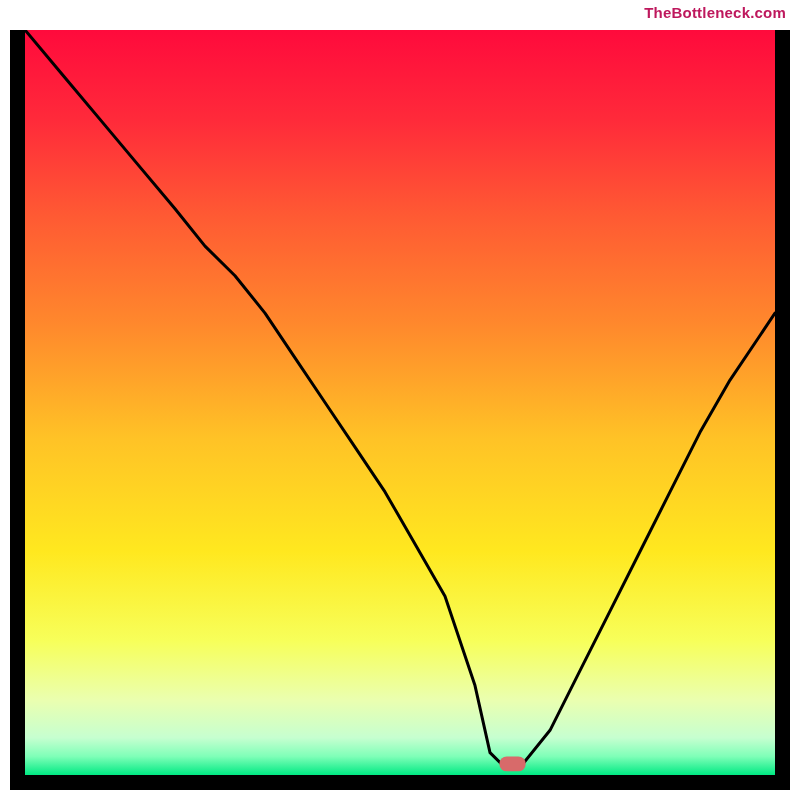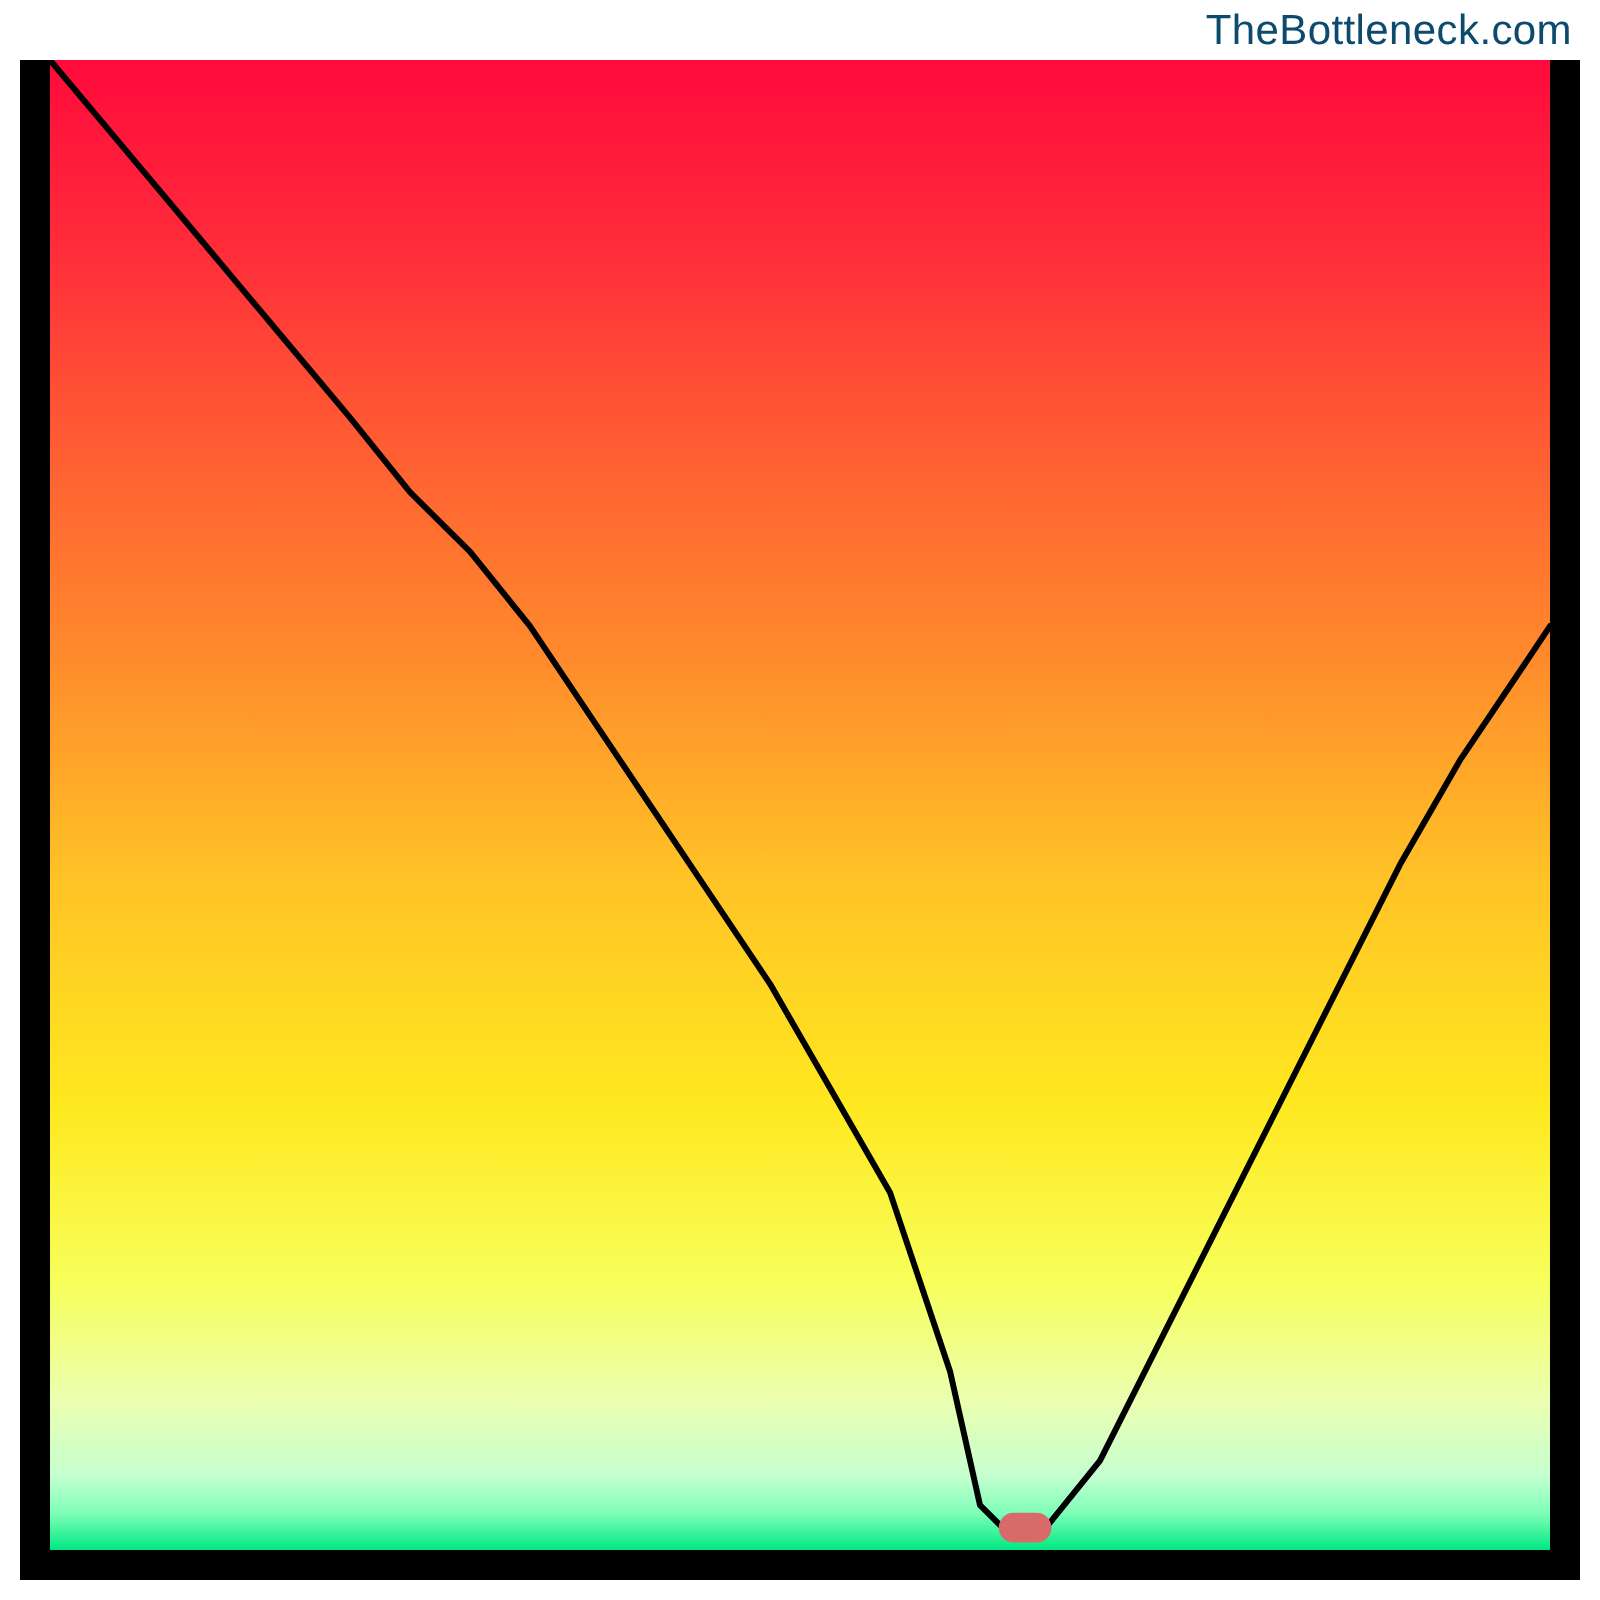--- a/index.html
+++ b/index.html
@@ -11,23 +11,23 @@
   .container {
     width: 800px;
     height: 800px;
     position: relative;
     background: #fff;
   }
   .watermark {
     position: absolute;
     top: 4px;
     right: 14px;
-    font-size: 21px;
-    font-weight: normal;
-    color: #0c4a6e;
+    font-size: 15px;
+    font-weight: bold;
+    color: #be185d;
     letter-spacing: 0.2px;
   }
   .plot-frame {
     position: absolute;
     left: 10px;
     top: 30px;
     width: 780px;
     height: 760px;
     background: #000;
   }

